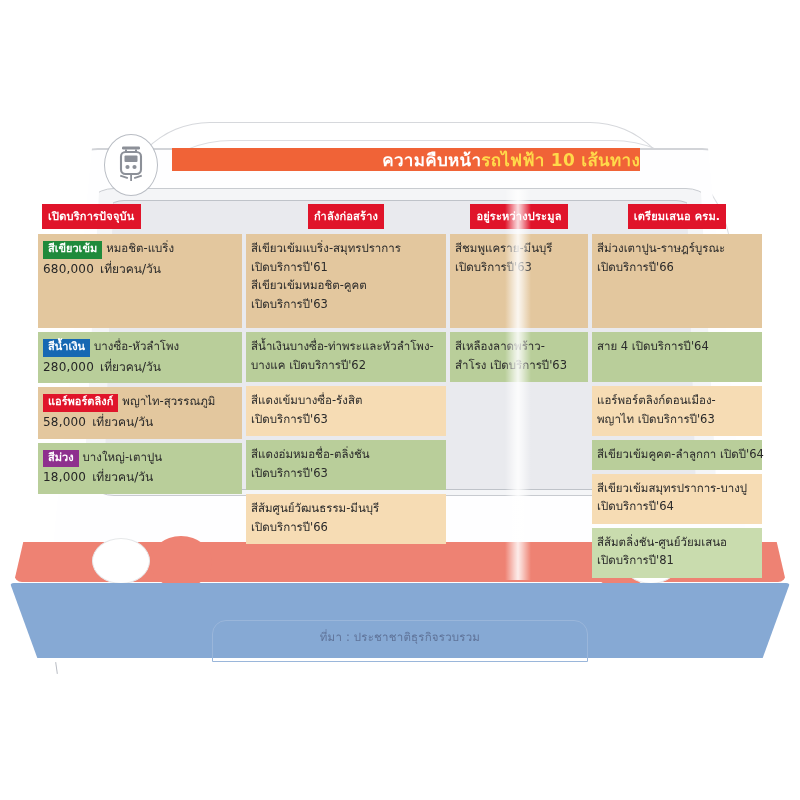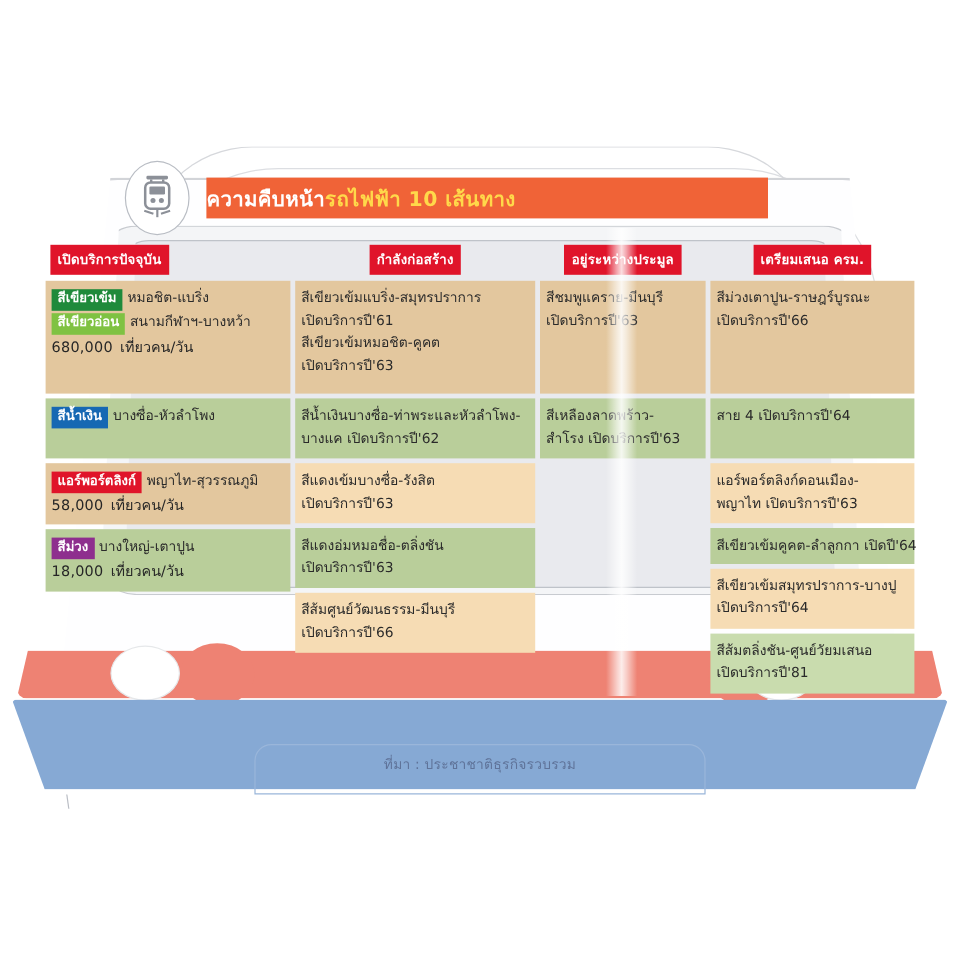--- a/index.html
+++ b/index.html
@@ -158,24 +158,24 @@
     border-radius: 50%;
     background: #ffffff;
     z-index: 9;
     display: flex; align-items: center; justify-content: center;
   }
   .train-glyph { width: 30px; height: 40px; display:block; }
 
   .title-bar {
     position: absolute;
     left: 172px; top: 148px;
-    width: 468px; height: 34px;
+    width: 468px; height: 23px;
     background: #f06337;
     z-index: 9;
-    display: flex; align-items: center; justify-content: flex-start;
+    display: flex; align-items: center; justify-content: flex-end;
   }
   .title-text {
     font-size: 17px;
     font-weight: 700;
     color: #ffffff;
     white-space: nowrap;
     letter-spacing: .3px;
   }
   .title-text .hl { color: #ffd94a; }
 
@@ -268,31 +268,31 @@
     <div class="col c1">
       <div class="col-header-row">
         <span class="col-header">เปิดบริการปัจจุบัน</span>
       </div>
       <div class="cells">
 
         <div class="cell beige" style="min-height:94px;">
           <span class="line">
             <span class="chip dark-green">สีเขียวเข้ม</span><span>หมอชิต-แบริ่ง</span>
           </span>
-          <span class="line">
-            <span class="chip light-green">สีเขียวอ่อน</span><span>สนามกีฬาฯ-บางหว้า</span>
-          </span>
           <span class="riders">
             <span class="num">680,000</span><span class="unit">เที่ยวคน/วัน</span>
           </span>
         </div>
 
         <div class="cell green" style="min-height:50px;">
           <span class="line">
             <span class="chip blue">สีน้ำเงิน</span><span>บางซื่อ-หัวลำโพง</span>
+          </span>
+          <span class="riders">
+            <span class="num">280,000</span><span class="unit">เที่ยวคน/วัน</span>
           </span>
         </div>
 
         <div class="cell beige" style="min-height:50px;">
           <span class="line">
             <span class="chip red">แอร์พอร์ตลิงก์</span><span>พญาไท-สุวรรณภูมิ</span>
           </span>
           <span class="riders">
             <span class="num">58,000</span><span class="unit">เที่ยวคน/วัน</span>
           </span>

